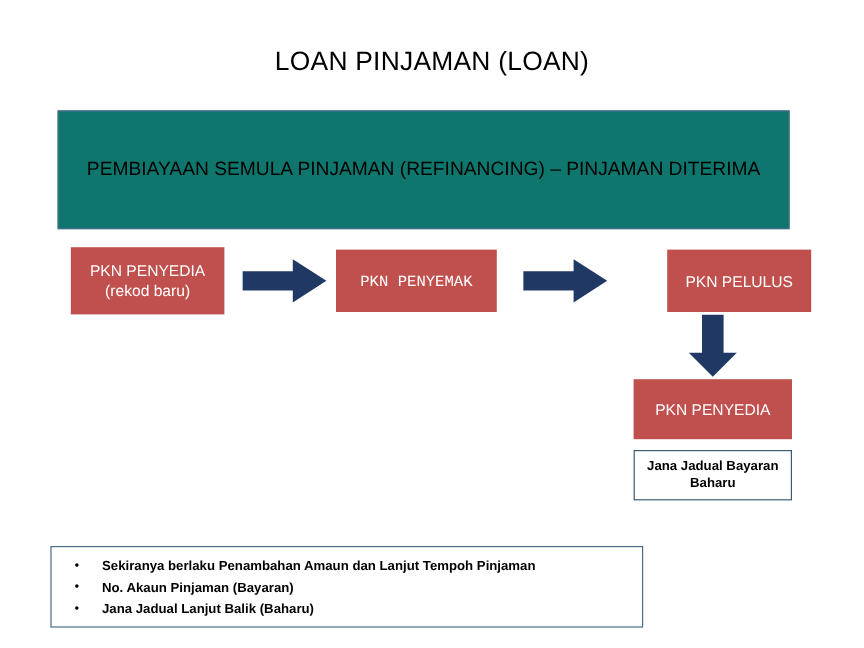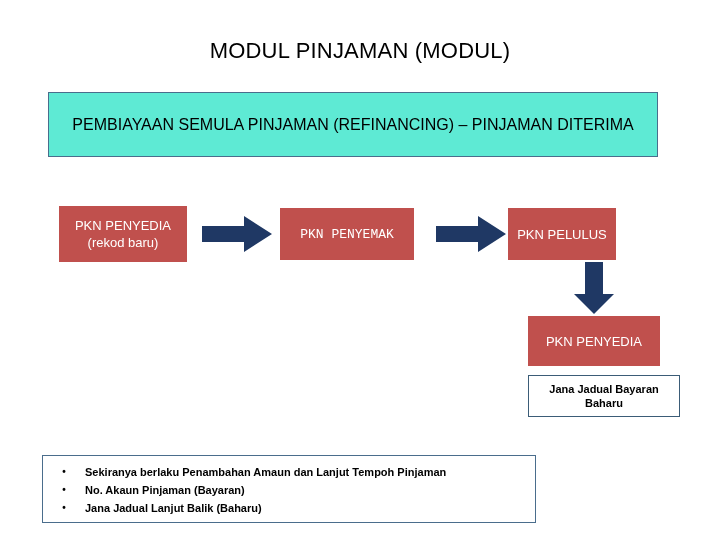--- a/index.html
+++ b/index.html
@@ -29,23 +29,23 @@
     font-size: 22px;
     letter-spacing: 0.2px;
     color: #000000;
   }
 
   .subtitle-box {
     position: absolute;
     left: 48px;
     top: 92px;
     width: 610px;
-    height: 65px;
+    height: 99px;
     border: 1px solid #4a6d8c;
-    background: #5eead4;
+    background: #0f766e;
     box-sizing: border-box;
     display: flex;
     align-items: center;
     justify-content: center;
   }
   .subtitle-text {
     font-size: 16px;
     line-height: 28px;
     text-align: center;
     color: #000000;
@@ -73,37 +73,37 @@
     height: 56px;
   }
   #box-penyemak {
     left: 280px;
     top: 208px;
     width: 134px;
     height: 52px;
     font-family: Liberation Mono, monospace;
   }
   #box-pelulus {
-    left: 508px;
+    left: 556px;
     top: 208px;
-    width: 108px;
+    width: 120px;
     height: 52px;
   }
   #box-penyedia-2 {
     left: 528px;
     top: 316px;
     width: 132px;
     height: 50px;
   }
 
   .white-box {
     position: absolute;
     left: 528px;
     top: 375px;
-    width: 152px;
+    width: 132px;
     height: 42px;
     border: 1px solid #3b5c77;
     background: #ffffff;
     box-sizing: border-box;
     display: flex;
     align-items: center;
     justify-content: center;
     text-align: center;
     font-size: 11px;
     font-weight: bold;
@@ -156,21 +156,21 @@
   }
   .bullet-text {
     flex: 1 1 auto;
   }
 </style>
 </head>
 <body>
 
 <div id="page">
 
-  <div class="title">MODUL PINJAMAN (MODUL)</div>
+  <div class="title">LOAN PINJAMAN (LOAN)</div>
 
   <div class="subtitle-box">
     <div class="subtitle-text">PEMBIAYAAN SEMULA PINJAMAN (REFINANCING) – PINJAMAN DITERIMA</div>
   </div>
 
   <div class="red-box" id="box-penyedia-baru">
     <div>
       <div>PKN PENYEDIA</div>
       <div>(rekod baru)</div>
     </div>

